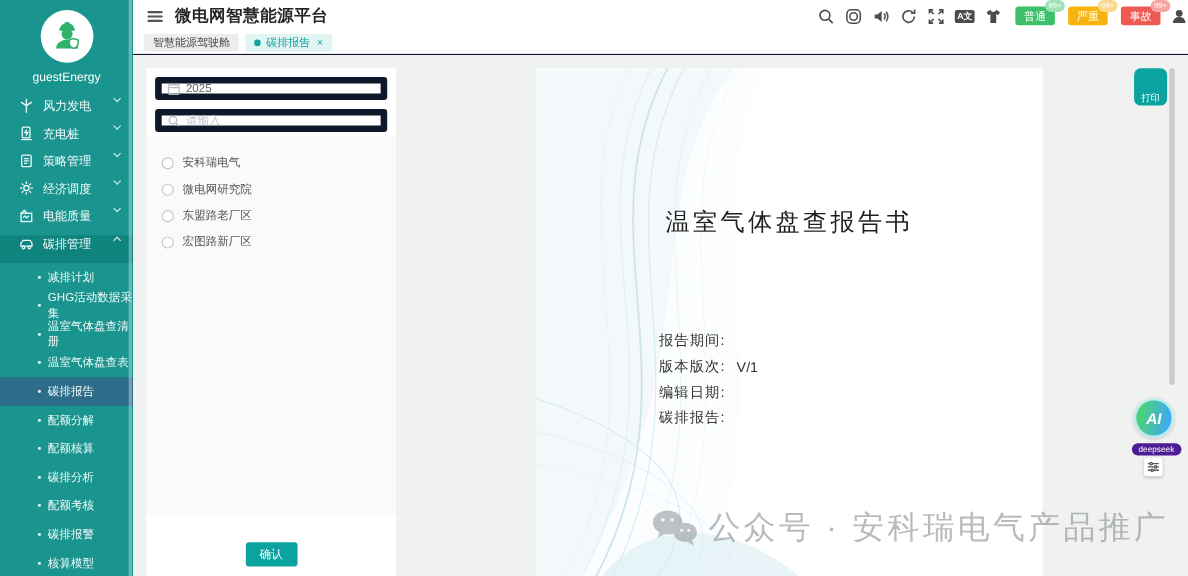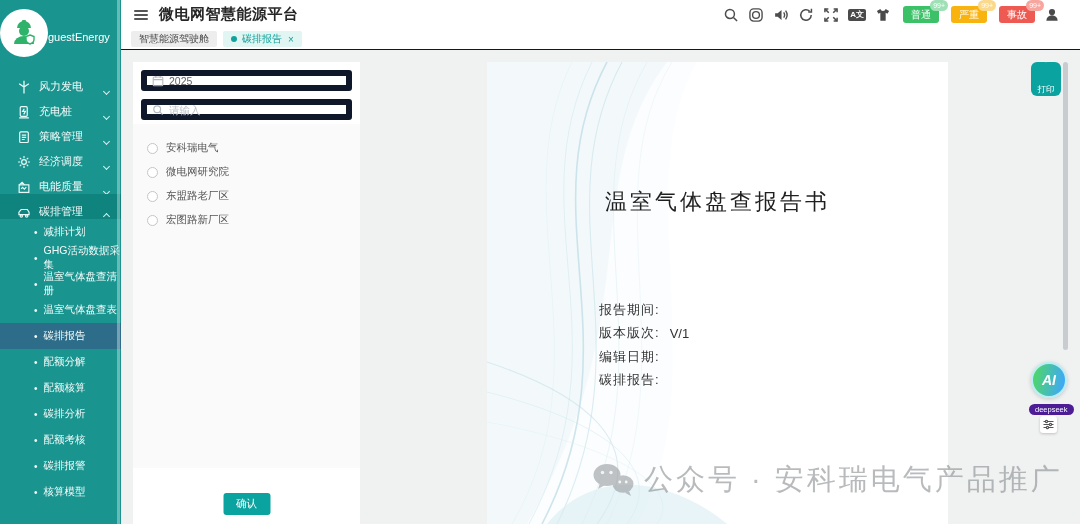--- a/index.html
+++ b/index.html
@@ -3,46 +3,46 @@
 <meta charset="utf-8">
 <style>
   * { margin:0; padding:0; box-sizing:border-box; }
   html,body { width:1080px; height:524px; overflow:hidden; background:#f0f1f1;
     font-family:"Liberation Sans","DejaVu Sans",sans-serif; }
 
   
   .sidebar { position:absolute; left:0; top:0; width:121px; height:524px;
     background:#1a948f; color:#eafaf8; overflow:hidden; }
   .sidebar-scroll { position:absolute; right:1px; top:0; width:3px; height:524px; background:rgba(255,255,255,.35); }
-  .avatar-wrap { display:flex; flex-direction:row; align-items:center; padding-top:9px; }
+  .avatar-wrap { display:flex; flex-direction:column; align-items:center; padding-top:9px; }
   .avatar { width:48px; height:48px; border-radius:50%; background:#fff;
     display:flex; align-items:center; justify-content:center; }
   .username { margin-top:8px; font-size:11px; color:#fff; }
   .menu { margin-top:12px; }
-  .menu-item { height:25px; display:flex; align-items:flex-end; padding-left:17px;
+  .menu-item { height:25px; display:flex; align-items:flex-start; padding-left:17px;
     font-size:11px; color:#f2fbfa; cursor:pointer; position:relative; }
   .menu-item.expanded { background:#0f837e; }
   .mi-icon { width:14px; height:14px; margin-right:8px; display:inline-flex; }
   .chev { position:absolute; right:12px; width:5px; height:5px;
     border-right:1.3px solid #d7f0ee; border-bottom:1.3px solid #d7f0ee; }
   .chev.down { transform:rotate(45deg); margin-top:-2px; }
   .chev.up { transform:rotate(-135deg); margin-top:2px; }
   .submenu-item { height:26px; display:flex; align-items:center; padding-left:34px;
     font-size:10.5px; color:#f2fbfa; cursor:pointer; }
   .submenu-item::before { content:"•"; margin-right:6px; font-size:10px; }
   .submenu-item.active { background:#2e6d89; }
 
   
   .header { position:absolute; left:121px; top:0; width:959px; height:29px;
     background:#fff; display:flex; align-items:center; padding-left:13px; }
   .hamburger { width:14px; height:10px; display:flex; flex-direction:column;
     justify-content:space-between; cursor:pointer; }
   .hamburger i { display:block; height:2px; background:#555; border-radius:1px; }
   .app-title { margin-left:11px; font-size:15px; font-weight:bold; color:#262626; letter-spacing:.5px; }
-  .hdr-icons { margin-left:auto; display:flex; align-items:center; gap:9px; padding-right:20px;text-align:right; }
+  .hdr-icons { margin-left:auto; display:flex; align-items:center; gap:9px; padding-right:0;text-align:right; }
   .hicon { width:16px; height:16px; display:inline-flex; cursor:pointer; }
   .translate-box { background:#4a4a4a; color:#fff; font-size:8px; font-weight:bold;
     border-radius:2px; padding:2px 2px; line-height:1; cursor:pointer; }
   .alarm { position:relative; height:17px; border-radius:3px; color:#fff;
     font-size:10px; display:flex; align-items:center; padding:0 8px; cursor:pointer; margin-left:3px; }
   .alarm .bubble { position:absolute; top:-6px; right:-9px; height:11px; border-radius:6px;
     padding:0 3px; font-size:7px; color:#fff; display:flex; align-items:center; }
 
   
   .tabbar { position:absolute; left:121px; top:29px; width:959px; height:21px;

